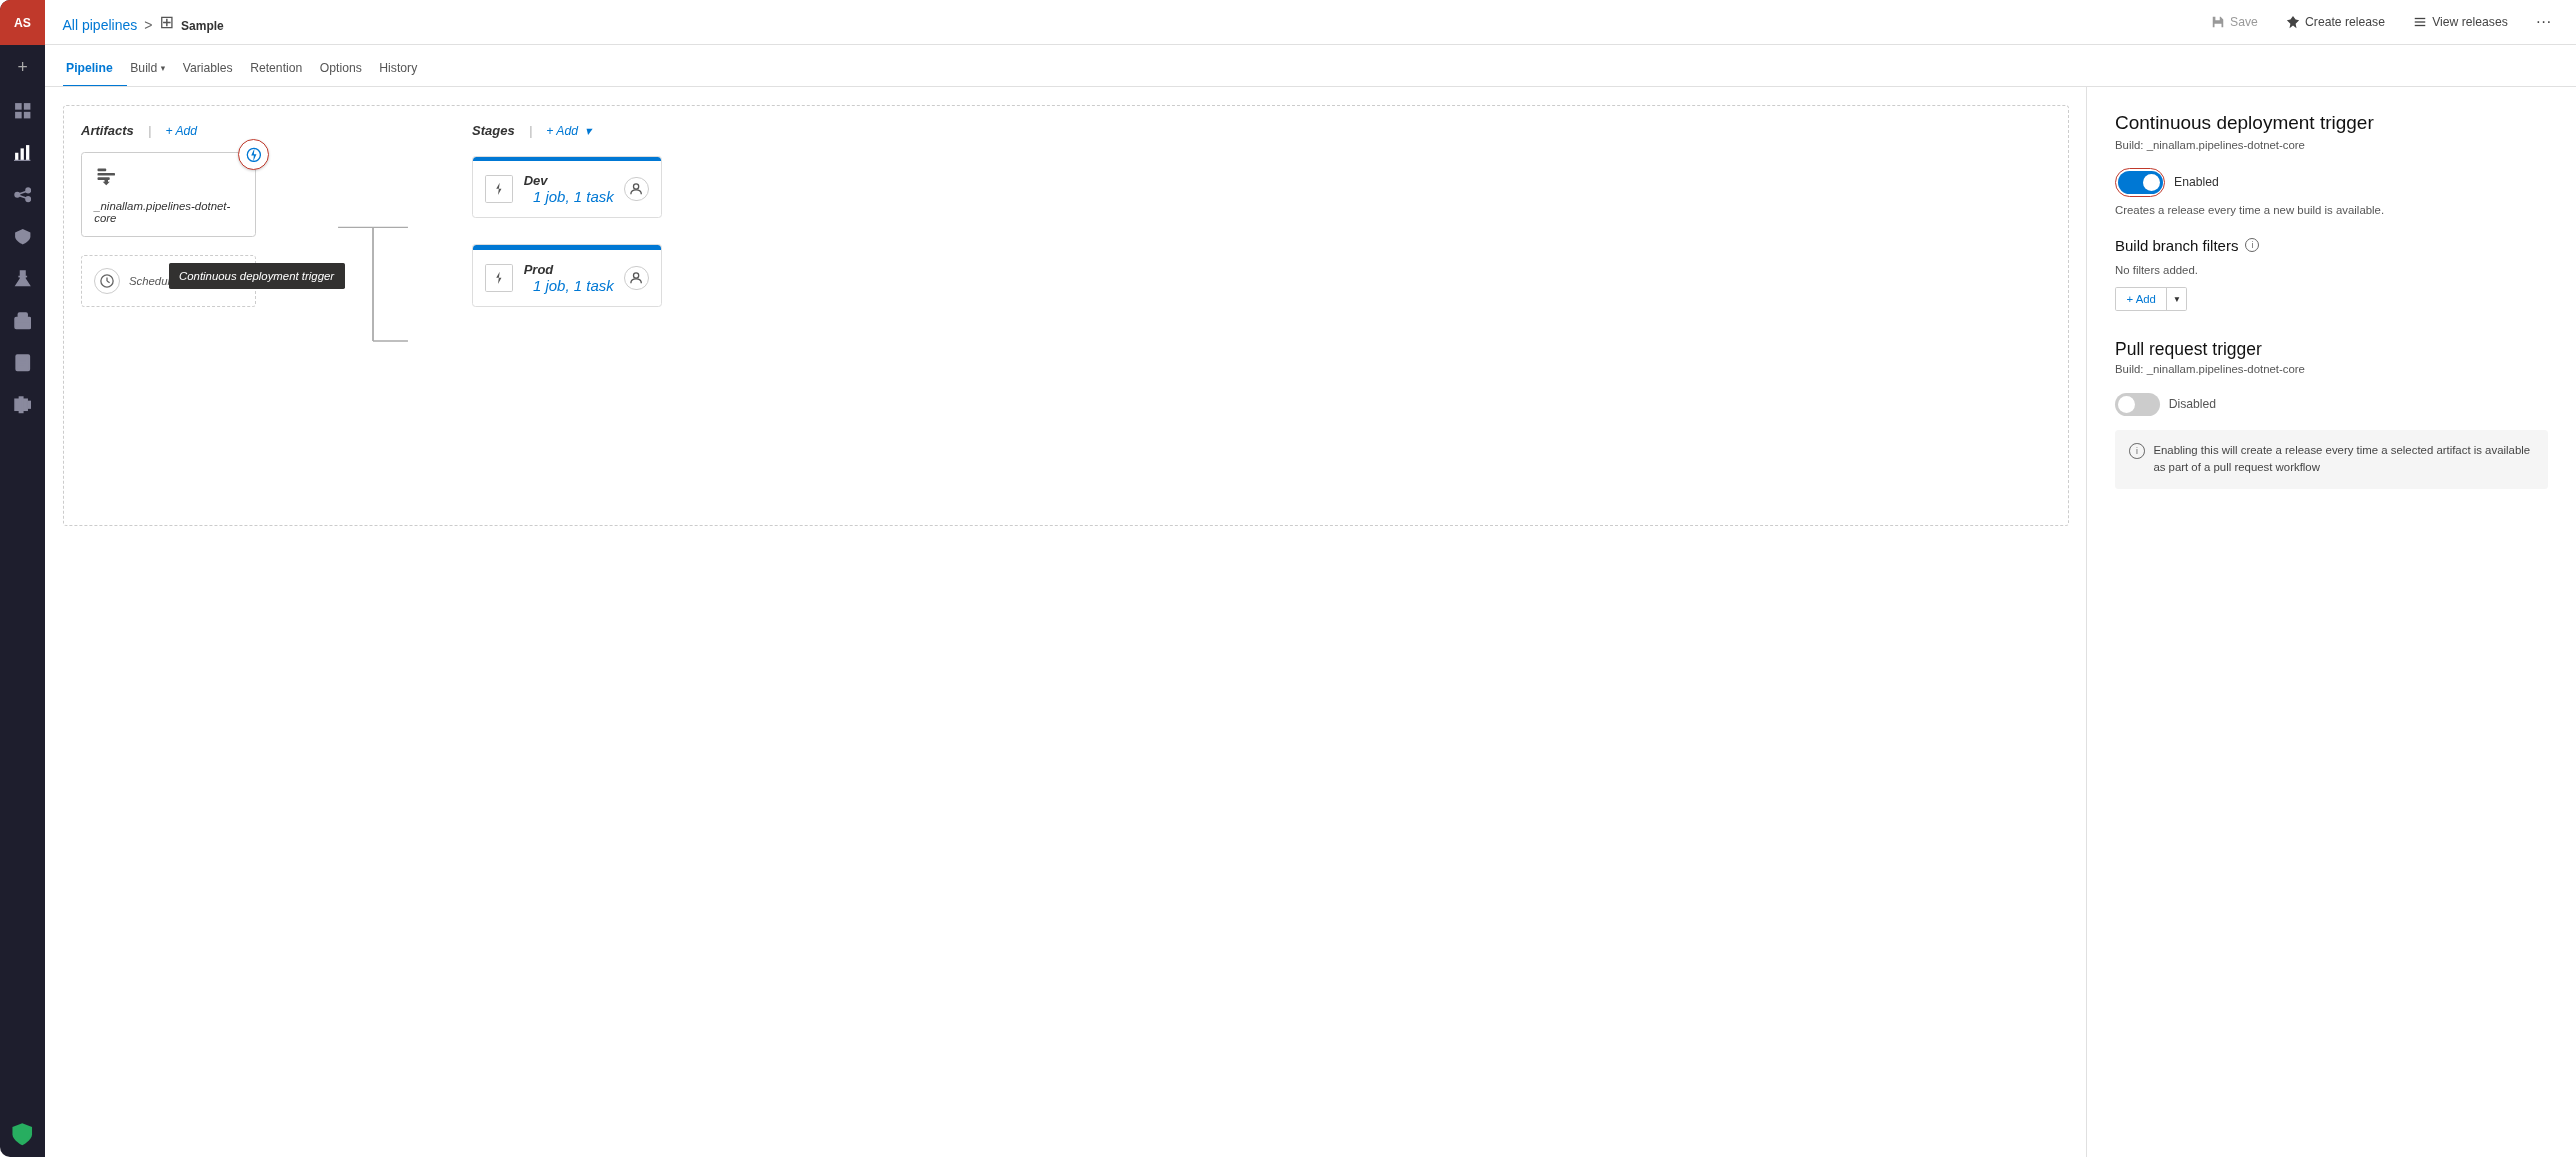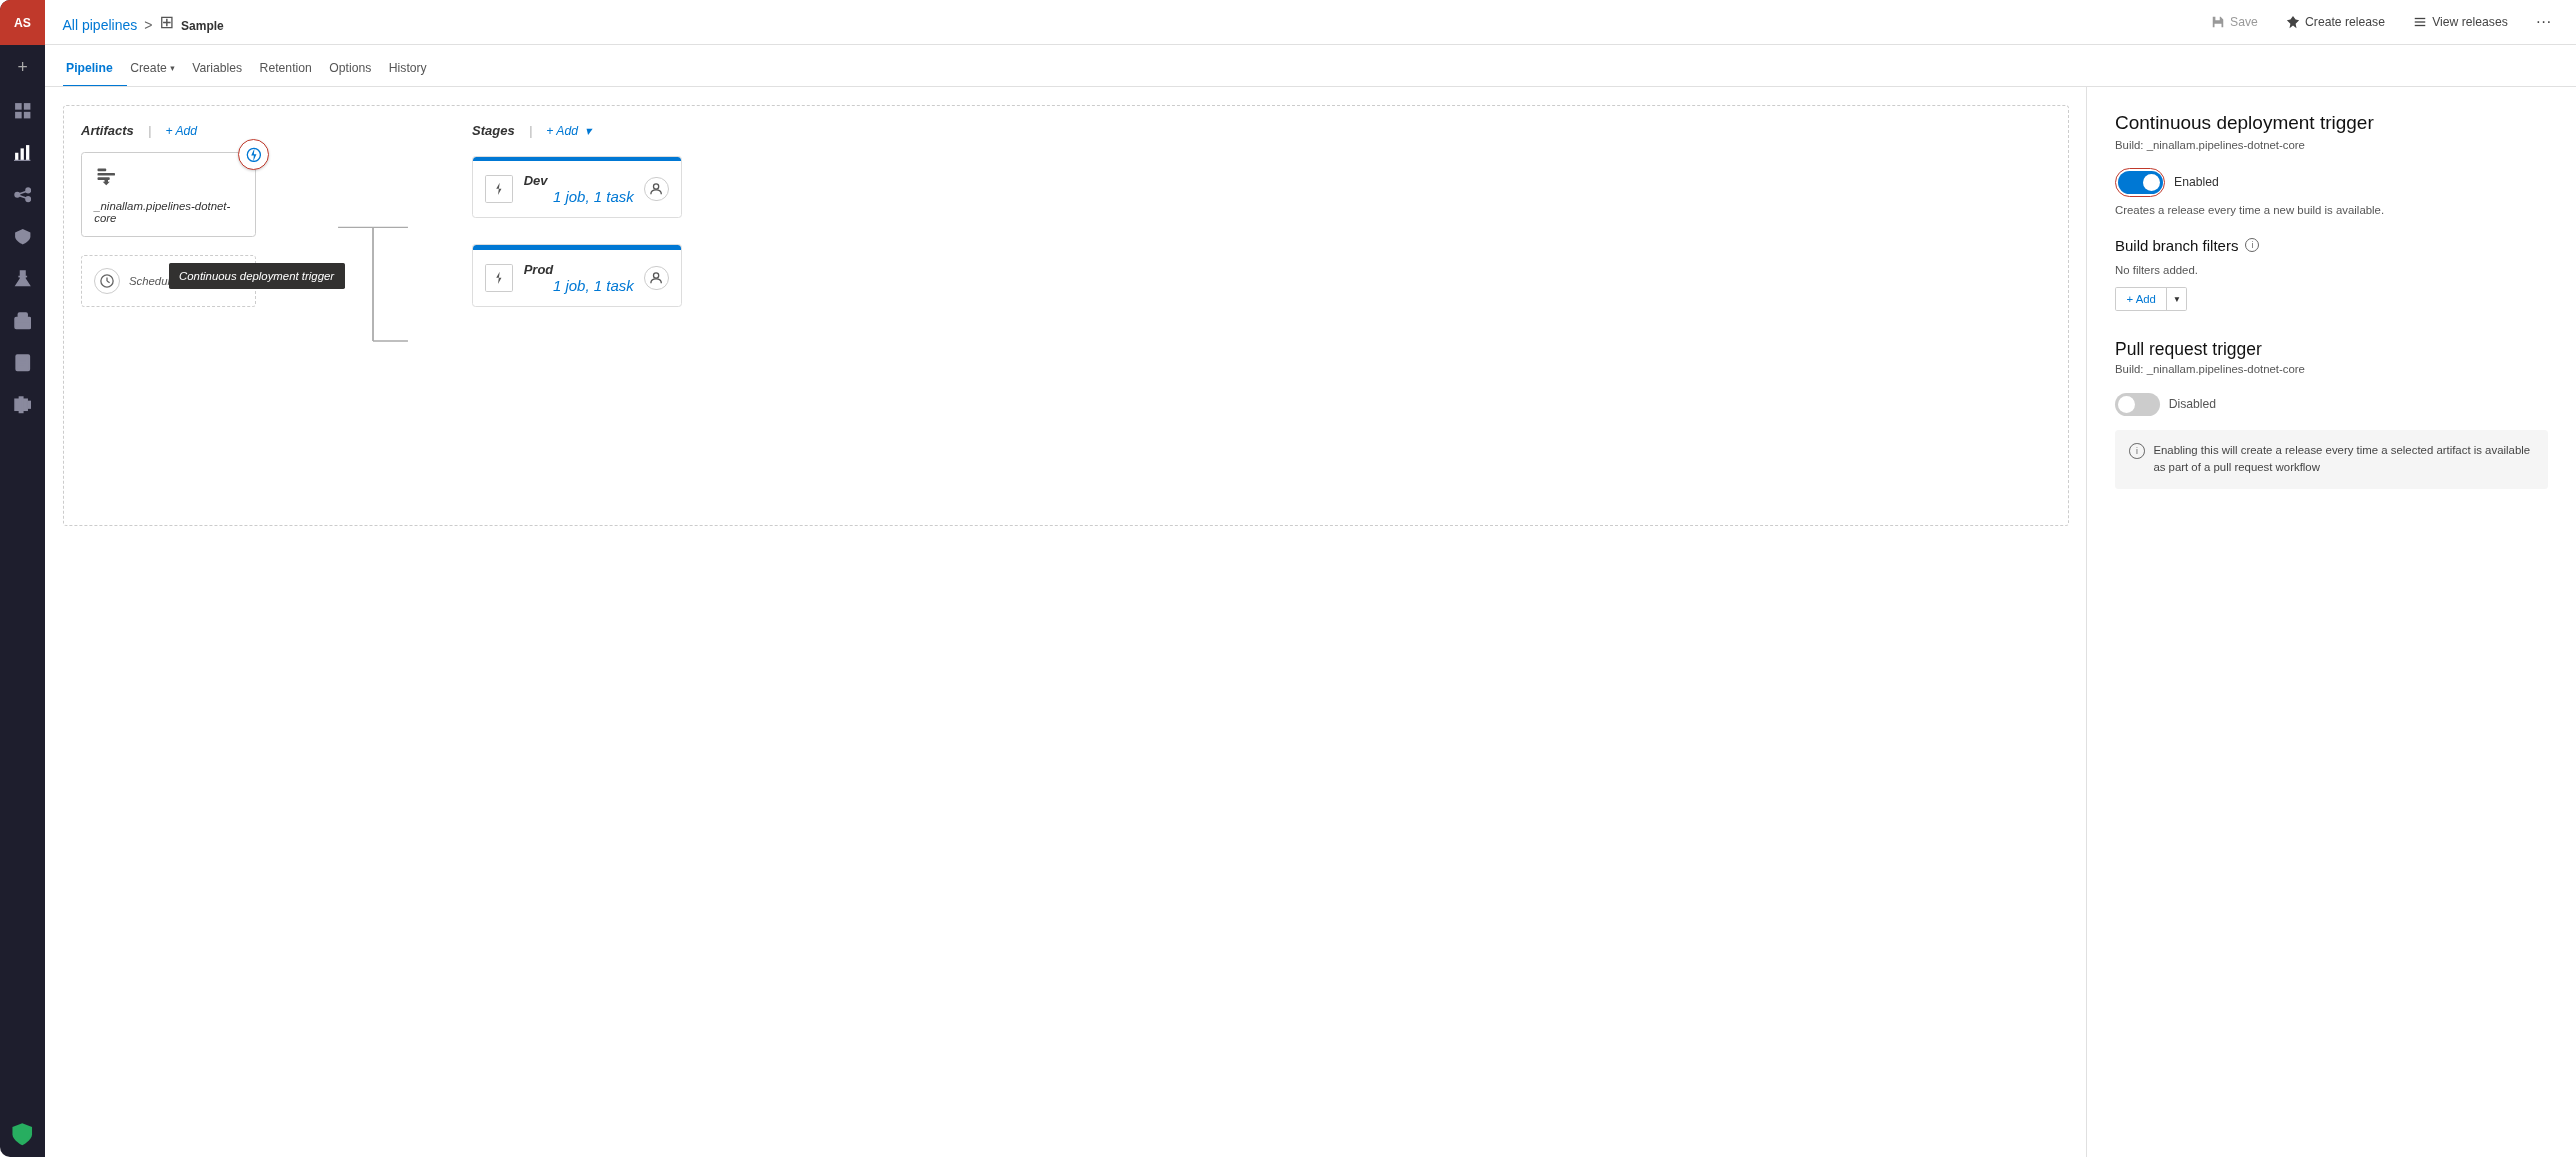--- a/index.html
+++ b/index.html
@@ -64,21 +64,21 @@
 
     
     .schedule-card { display: flex; align-items: center; gap: 8.7px; margin-top: 17.5px; border: 0.9px dashed #ccc; border-radius: 3.5px; padding: 12.2px; width: 175px; }
     .schedule-icon { width: 26px; height: 26px; border-radius: 50%; border: 0.9px solid #ccc; display: flex; align-items: center; justify-content: center; color: #666; font-size: 12.2px; }
     .schedule-text { font-size: 11.4px; color: #555; }
 
     
     .stages-section { flex: 1; padding-left: 52px; }
     .stages-header { display: flex; align-items: center; gap: 7px; margin-bottom: 17.5px; font-size: 13px; font-weight: 600; }
 
-    .stage-card { border: 0.9px solid #ddd; border-radius: 3.5px; background: #fff; width: 210px; margin-bottom: 17.5px; position: relative; overflow: visible; }
+    .stage-card { border: 0.9px solid #ddd; border-radius: 3.5px; background: #fff; width: 190px; margin-bottom: 17.5px; position: relative; overflow: visible; }
     .stage-card-top { height: 4.4px; background: #0078d4; border-radius: 3.5px 3.5px 0 0; }
     .stage-card-body { padding: 12.2px; display: flex; align-items: center; gap: 10.5px; }
     .stage-trigger-icon { width: 28px; height: 28px; display: flex; align-items: center; justify-content: center; color: #555; border: 0.9px solid #ccc; border-radius: 1.7px; }
     .stage-info { flex: 1; }
     .stage-name { font-size: 13px; font-weight: 600; color: #333; }
     .stage-jobs { font-size: 15px; color: #0078d4; cursor: pointer; text-align: right; }
     .stage-user-icon { width: 24.5px; height: 24.5px; border-radius: 50%; border: 0.9px solid #ccc; display: flex; align-items: center; justify-content: center; color: #555; font-size: 12.2px; }
 
     
     .right-panel { width: 490px; border-left: 0.9px solid #e0e0e0; background: #fff; overflow-y: auto; padding: 24.5px 28px; flex-shrink: 0; }
@@ -225,21 +225,21 @@
         </button>
         <span class="header-more">···</span>
       </div>
     </div>
 
     <div class="nav-tabs">
       <div class="nav-tab active">
         <span>Pipeline</span>
       </div>
       <div class="nav-tab">
-        <span>Create</span>
+        <span>Build</span>
         <span class="nav-tab-chevron">▾</span>
       </div>
       <div class="nav-tab">
         <span>Variables</span>
       </div>
       <div class="nav-tab">
         <span>Retention</span>
       </div>
       <div class="nav-tab">
         <span>Options</span>

